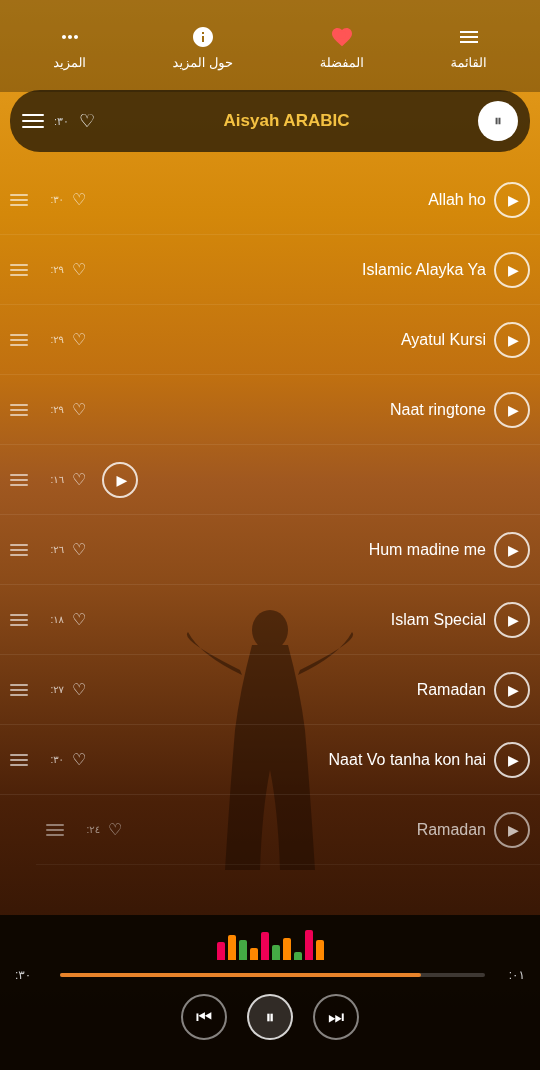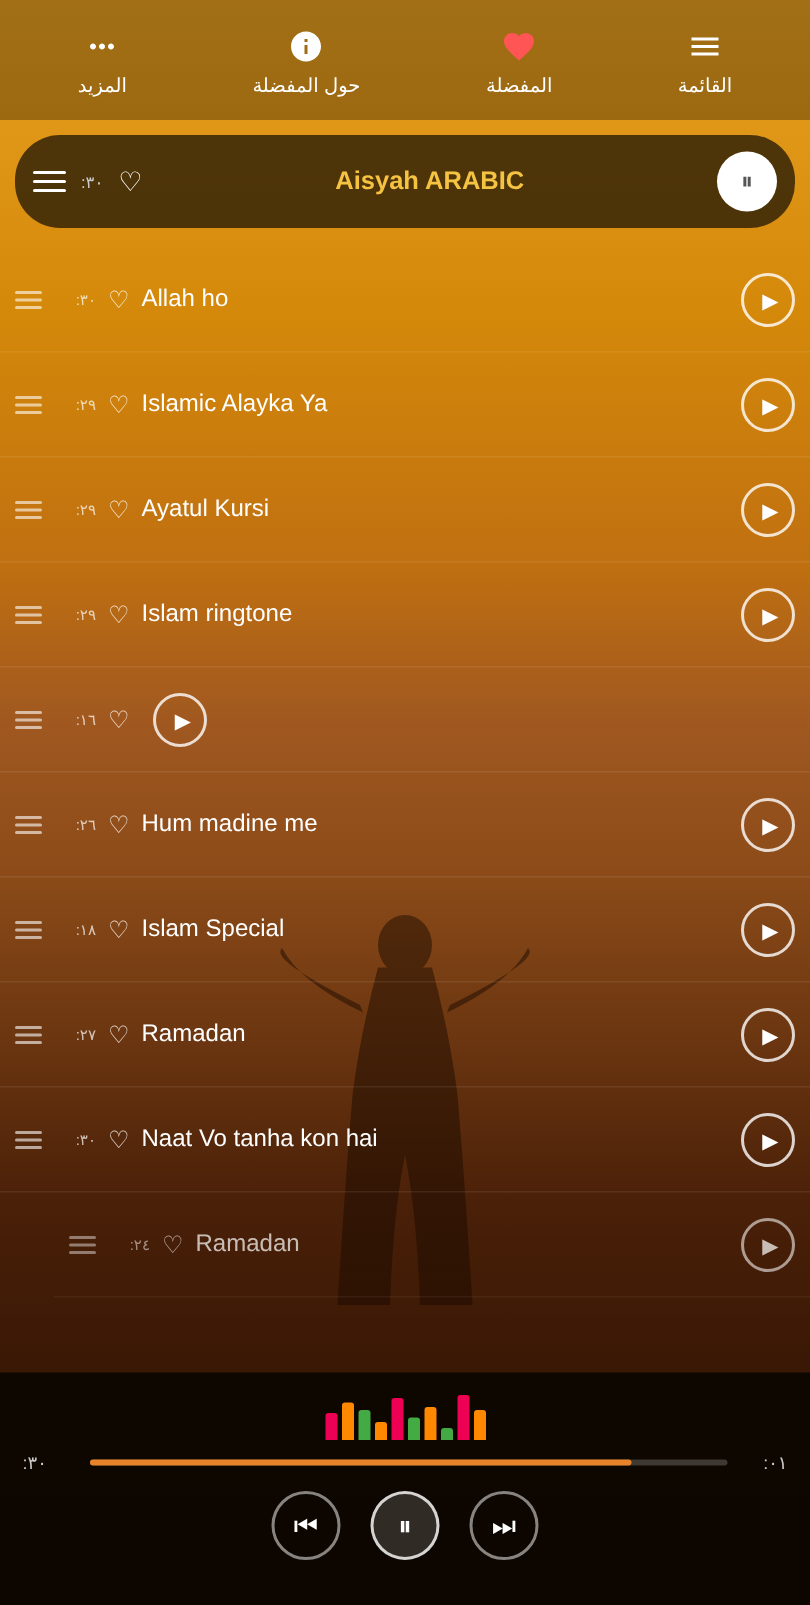--- a/index.html
+++ b/index.html
@@ -41,21 +41,21 @@
       width: 200px;
       height: 350px;
       z-index: 1;
       opacity: 0.6;
     }
 
     
     .top-nav {
       position: absolute;
       top: 0; left: 0; right: 0;
-      height: 80px;
+      height: 92px;
       background: rgba(0,0,0,0.3);
       display: flex;
       align-items: center;
       justify-content: space-around;
       z-index: 10;
       padding: 0 10px;
     }
 
     .nav-item {
       display: flex;
@@ -184,21 +184,21 @@
       font-size: 16px;
       color: rgba(255,255,255,0.8);
       margin: 0 8px;
     }
 
     .song-title {
       flex: 1;
       color: #fff;
       font-size: 16px;
       font-weight: 500;
-      text-align: left;
+      text-align: right;
     }
 
     .play-btn {
       width: 36px;
       height: 36px;
       border-radius: 50%;
       border: 2px solid rgba(255,255,255,0.8);
       display: flex;
       align-items: center;
       justify-content: center;
@@ -348,21 +348,21 @@
         </svg>
     </div>
     <span class="nav-label">المزيد</span>
   </div>
   <div class="nav-item">
     <div class="nav-icon">
       <svg width="24" height="24" viewBox="0 0 24 24">
           <path d="M12 2C6.48 2 2 6.48 2 12s4.48 10 10 10 10-4.48 10-10S17.52 2 12 2zm1 15h-2v-6h2v6zm0-8h-2V7h2v2z"></path>
         </svg>
     </div>
-    <span class="nav-label">حول المفضلة</span>
+    <span class="nav-label">حول المزيد</span>
   </div>
   <div class="nav-item">
     <div class="nav-dot"></div>
     <div class="nav-icon">
       <svg width="24" height="24" viewBox="0 0 24 24">
           <path d="M12 21.35l-1.45-1.32C5.4 15.36 2 12.28 2 8.5 2 5.42 4.42 3 7.5 3c1.74 0 3.41.81 4.5 2.09C13.09 3.81 14.76 3 16.5 3 19.58 3 22 5.42 22 8.5c0 3.78-3.4 6.86-8.55 11.54L12 21.35z" fill="#f55"></path>
         </svg>
     </div>
     <span class="nav-label">المفضلة</span>
   </div>
@@ -431,21 +431,21 @@
     </div>
   </div>
     <div class="song-item">
     <div class="drag-handle">
       <span></span>
         <span></span>
         <span></span>
     </div>
     <span class="song-duration">‎:۲۹</span>
     <span class="song-heart">♡</span>
-    <span class="song-title">Islam ringtone</span>
+    <span class="song-title">Naat ringtone</span>
     <div class="play-btn">
       <span class="play-btn-arrow">▶</span>
     </div>
   </div>
     <div class="song-item">
     <div class="drag-handle">
       <span></span>
         <span></span>
         <span></span>
     </div>

